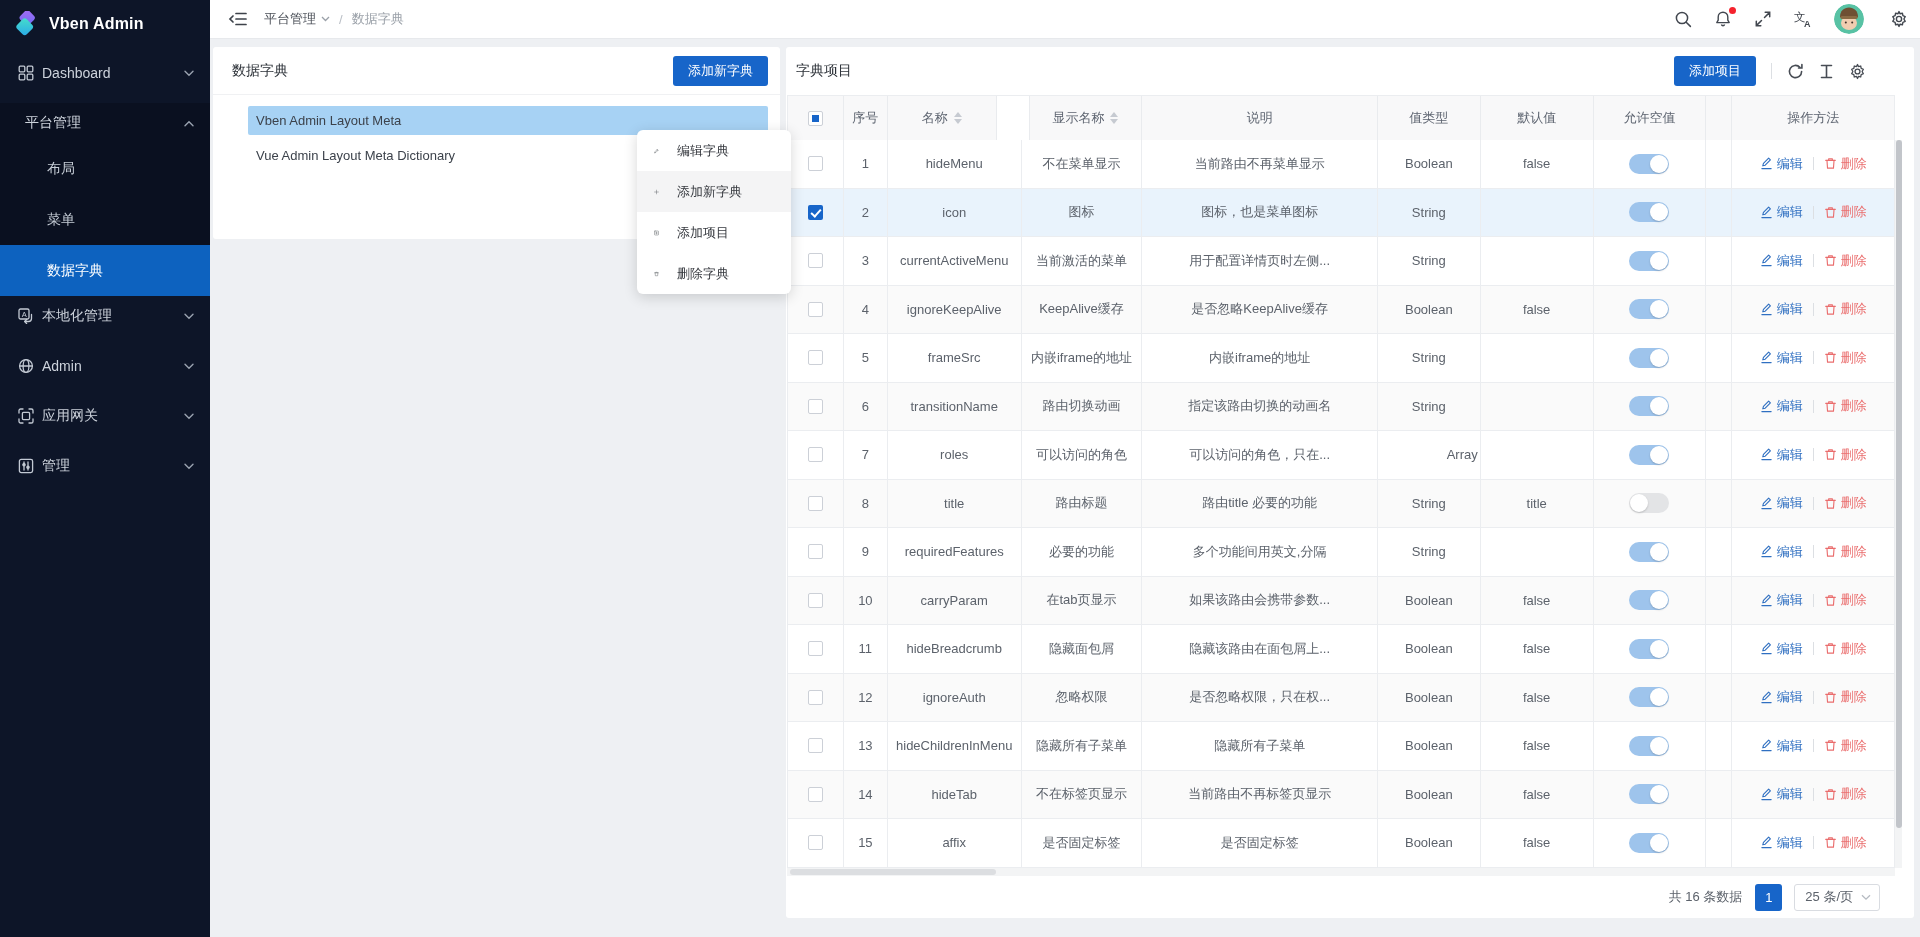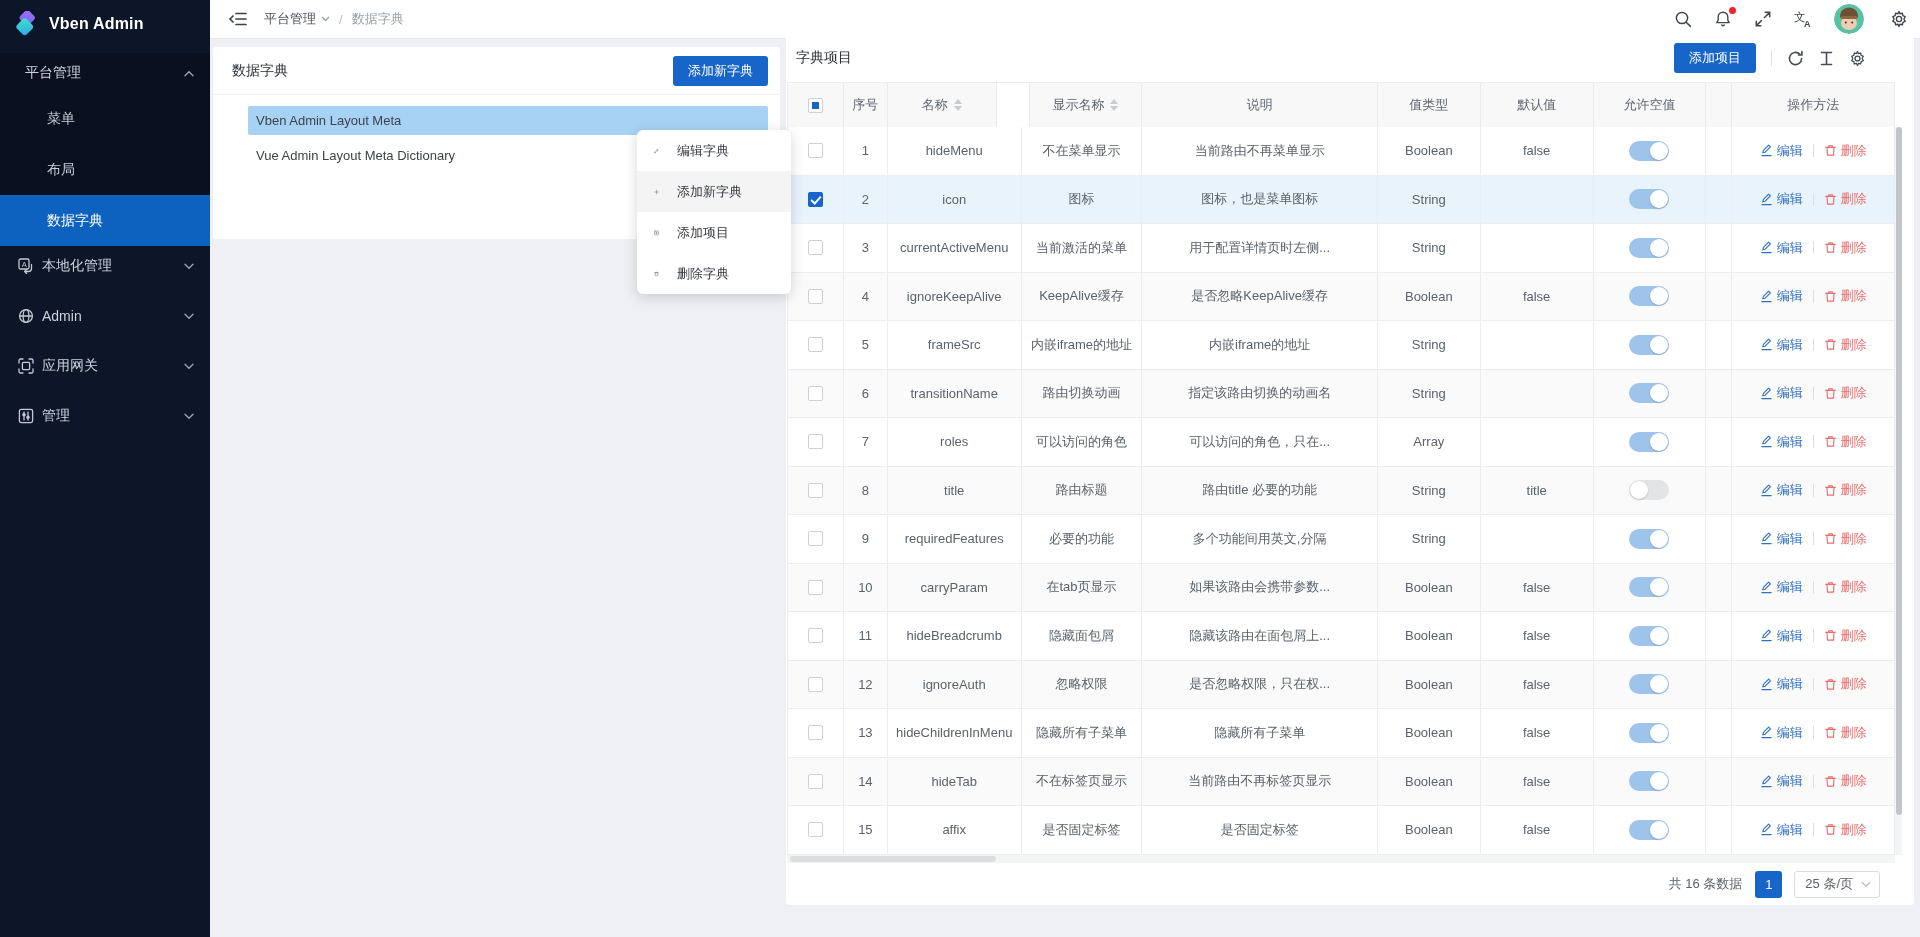--- a/index.html
+++ b/index.html
@@ -43,21 +43,21 @@
   .card-head { height:48px; border-bottom:1px solid #f0f1f3; display:flex; align-items:center;
     padding:0 12px 0 19px; }
   .card-title { font-size:14px; color:#2b3037; }
   .btn-primary { margin-left:auto; height:30px; padding:0 15px; color:#fff; font-size:13px;
     border:none; border-radius:3px; cursor:pointer; display:flex; align-items:center; }
   .dict-list { padding-top:11px; }
   .dict-item { height:29px; margin:0 12px 6px 35px; display:flex; align-items:center;
     padding-left:8px; font-size:13px; color:#3c424b; border-radius:2px; cursor:pointer; }
   .dict-item.selected { background:#a7d2f4; }
 
-  .items-card { left:786px; top:34px; width:1128px; height:871px; }
+  .items-card { left:786px; top:47px; width:1128px; height:871px; }
   .toolbar-right { margin-left:auto; display:flex; align-items:center; }
   .tool-divider { width:1px; height:16px; background:#dcdfe3; margin:0 15px; }
   .tbicon { width:17px; height:17px; color:#474c54; margin-right:14px; cursor:pointer; }
   .tbicon:last-child { margin-right:36px; }
 
   
   .tablewrap { position:absolute; left:1px; top:48px; width:1108px; }
   .thead { display:flex; height:45px; border-top:1px solid #ebedf0; border-left:1px solid #ebedf0;
     border-right:1px solid #ebedf0; background:#f8f8f9; }
   .th { display:flex; align-items:center; justify-content:center; font-size:13px; color:#5d6470;
@@ -134,34 +134,52 @@
               <stop offset="1" stop-color="#2aa9e8"></stop>
           </linearGradient>
         </defs>
         <rect x="8" y="0.5" width="12.5" height="12.5" rx="3" transform="rotate(45 14.2 6.7)" fill="url(#lg1)"></rect>
         <rect x="5" y="9" width="13.5" height="13.5" rx="3" transform="rotate(45 11.7 15.7)" fill="url(#lg2)"></rect>
       </svg>
     </span>
     <span class="brand">Vben Admin</span>
   </div>
   <nav class="nav" id="sidebar-menu">
+      <div>
+        <div class="nav-item">
+          <span class="mi">
+            <svg viewBox="0 0 16 16" fill="none" stroke="currentColor" stroke-width="1.3" stroke-linecap="round" stroke-linejoin="round" width="16" height="16">
+              <rect x="1.2" y="1.2" width="5.6" height="5.6" rx="1"></rect>
+              <rect x="9.2" y="1.2" width="5.6" height="5.6" rx="1"></rect>
+              <rect x="1.2" y="9.2" width="5.6" height="5.6" rx="1"></rect>
+              <rect x="9.2" y="9.2" width="5.6" height="5.6" rx="1"></rect>
+            </svg>
+          </span>
+          <span>Dashboard</span>
+          <span class="chev">
+            <svg width="10" height="7" viewBox="0 0 10 7" fill="none" stroke="currentColor" stroke-width="1.4" stroke-linecap="round">
+              <path d="M1 1.2l4 4 4-4"></path>
+            </svg>
+          </span>
+        </div>
+      </div>
       <div class="nav-group">
         <div class="nav-item">
           <span>平台管理</span>
           <span class="chev">
             <svg width="10" height="7" viewBox="0 0 10 7" fill="none" stroke="currentColor" stroke-width="1.4" stroke-linecap="round">
               <path d="M1 5.8l4-4 4 4"></path>
             </svg>
           </span>
         </div>
         <div class="sub-item">
+          <span>布局</span>
+        </div>
+        <div class="sub-item">
           <span>菜单</span>
-        </div>
-        <div class="sub-item">
-          <span>布局</span>
         </div>
         <div class="sub-item active" style="background: rgb(13, 98, 191);">
           <span>数据字典</span>
         </div>
       </div>
       <div>
         <div class="nav-item">
           <span class="mi">
             <svg viewBox="0 0 16 16" fill="none" stroke="currentColor" stroke-width="1.3" stroke-linecap="round" stroke-linejoin="round" width="16" height="16">
               <rect x="1" y="1" width="10" height="10" rx="1.5"></rect>
@@ -660,21 +678,21 @@
           </div>
           <div class="td" style="width: 134px;">
             <span>roles</span>
           </div>
           <div class="td" style="width: 121px;">
             <span>可以访问的角色</span>
           </div>
           <div class="td" style="width: 236px;">
             <span>可以访问的角色，只在...</span>
           </div>
-          <div class="td" style="width: 103px;">
+          <div class="td" style="width: 103px; justify-content: flex-end;">
             <span>Array</span>
           </div>
           <div class="td" style="width: 113px;">
             <span></span>
           </div>
           <div class="td" style="width: 113px;">
             <span class="switch" style="background: rgb(158, 196, 236);"></span>
           </div>
           <div class="td" style="width: 26px;"></div>
           <div class="td" style="width: 162px;">

